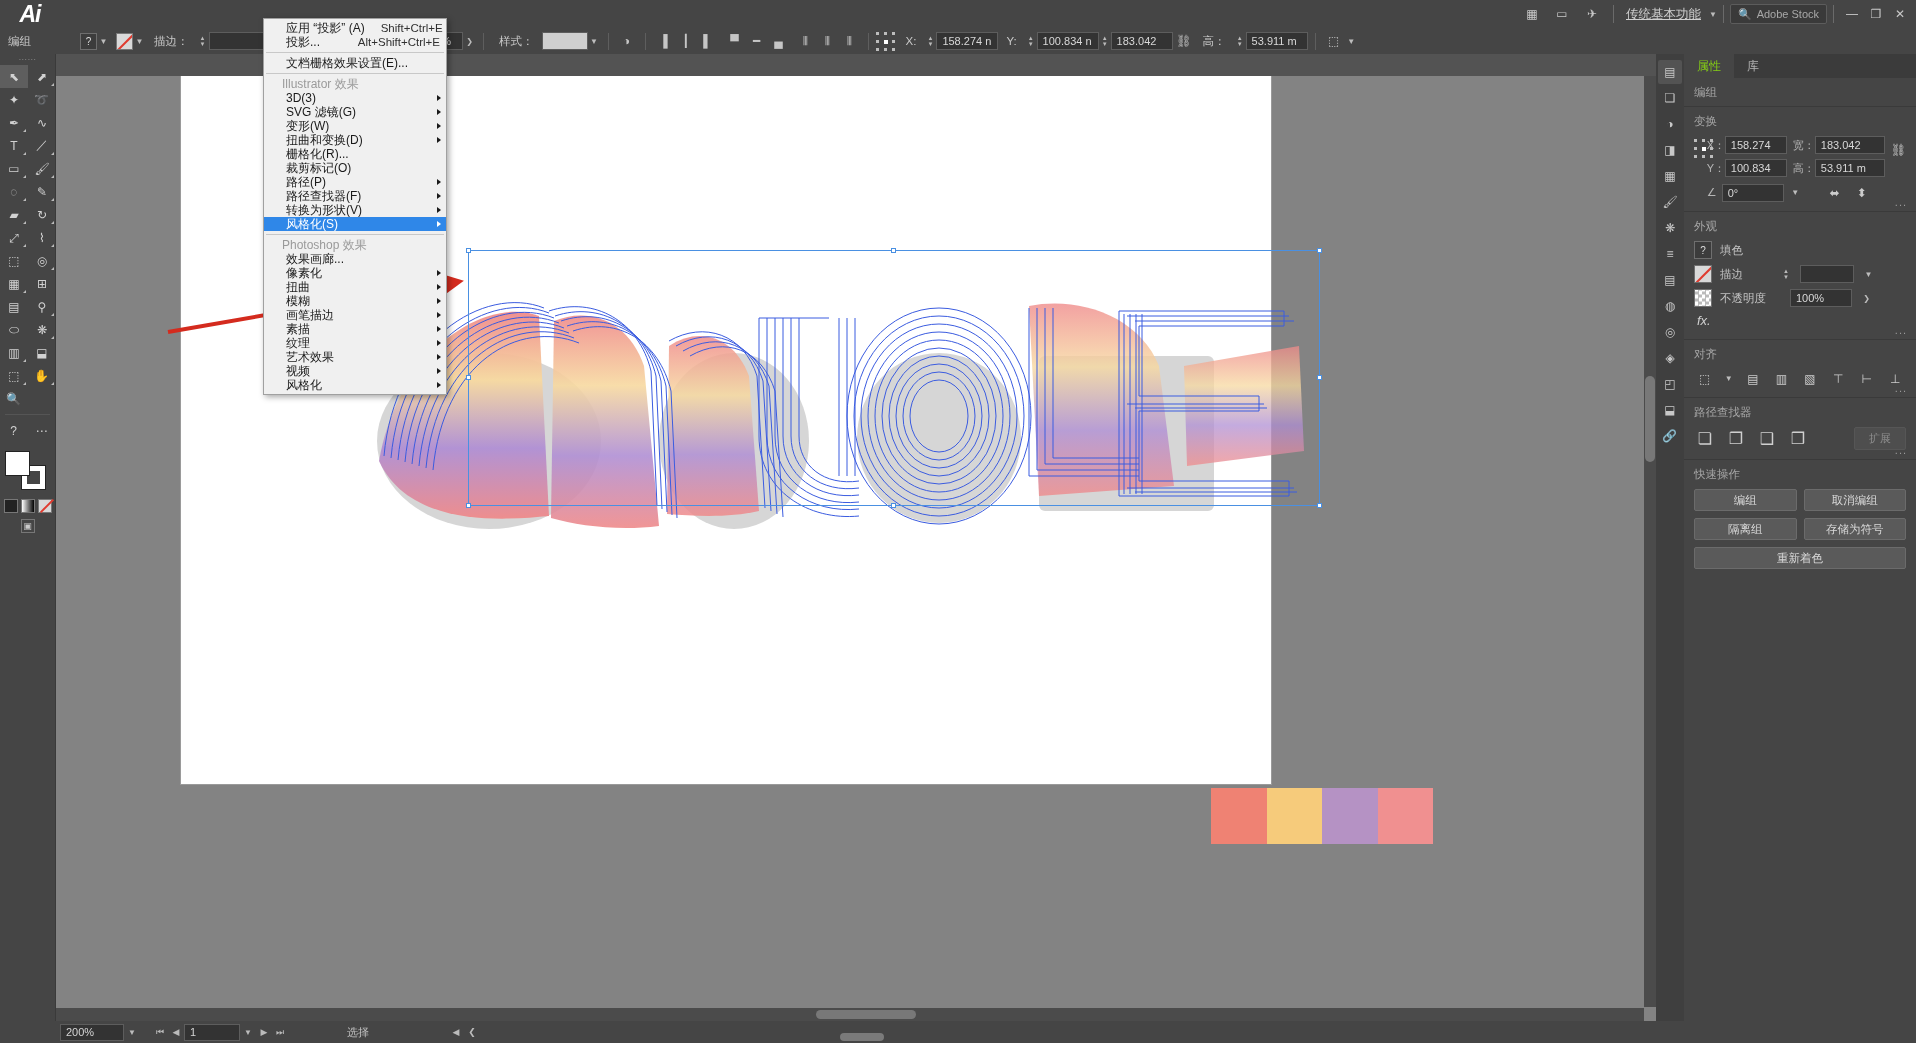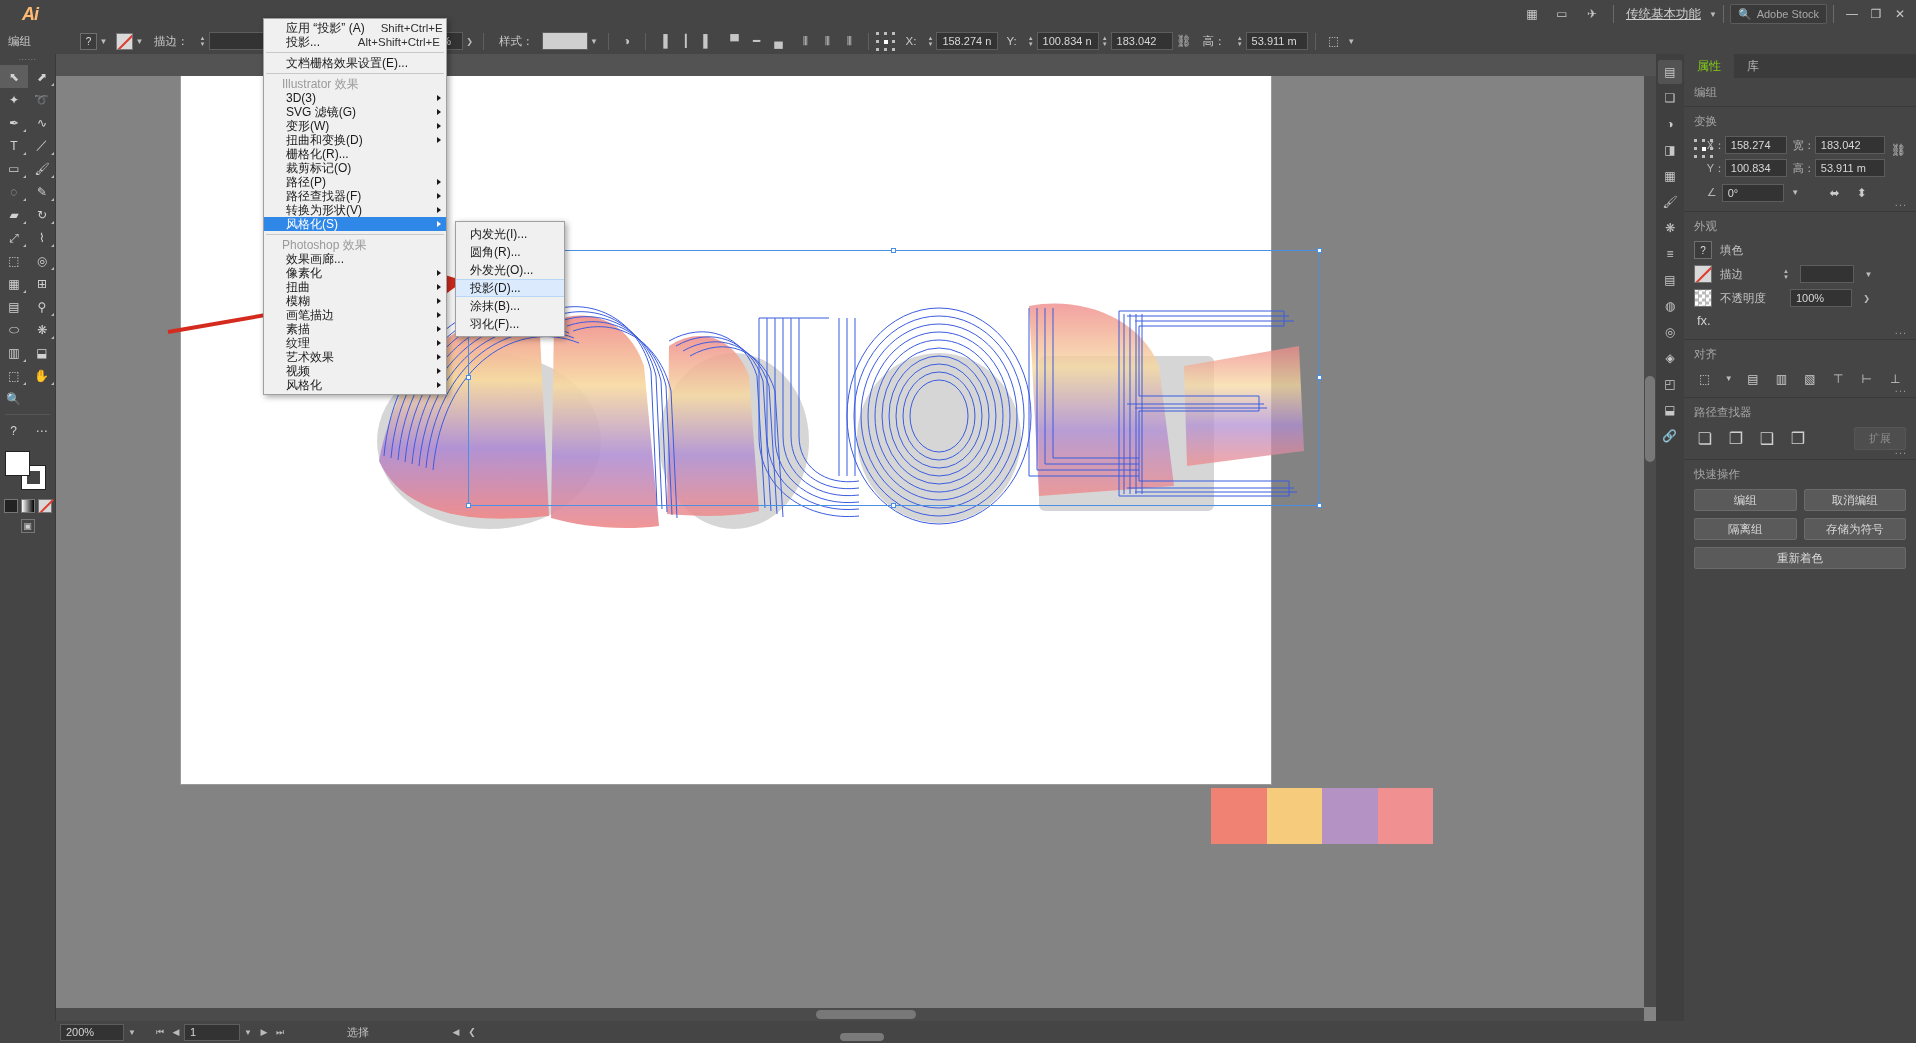--- a/index.html
+++ b/index.html
@@ -4,21 +4,21 @@
 <style>
   * { box-sizing: border-box; margin:0; padding:0; }
   html,body { width:1916px; height:1043px; overflow:hidden; background:#3b3b3b;
     font-family:"Liberation Sans","DejaVu Sans",sans-serif; }
   .app { position:relative; width:1916px; height:1043px; background:#535353; }
 
   
   .menubar { position:absolute; left:0; top:0; width:1916px; height:28px;
     background:#454545; display:flex; align-items:center; }
   .ai-logo { width:44px; height:28px; display:flex; align-items:center; justify-content:center;
-    color:#fdba74; font-size:18px; font-weight:bold; font-style:italic; letter-spacing:-1px;padding-left:16px; }
+    color:#ffffff; font-size:23px; font-weight:bold; font-style:italic; letter-spacing:-1px;padding-left:16px; }
   .menu-item { height:28px; padding:0 11px; display:flex; align-items:center;
     color:#cfcfcf; font-size:13px; white-space:nowrap; cursor:default; }
   .menu-item.active { background:#5a5a5a; color:#fff; }
   .menubar-right { margin-left:auto; display:flex; align-items:center; height:28px; padding-right:4px; }
   .mb-tool { width:30px; height:22px; display:flex; align-items:center; justify-content:center;
     color:#c8c8c8; font-size:12px; }
   .mb-sep { width:1px; height:18px; background:#6a6a6a; margin:0 6px; }
   .mb-label { color:#cfcfcf; font-size:12.5px; padding:0 6px;text-decoration:underline; }
   .mb-chev { color:#bbb; font-size:8px; margin-left:2px; }
   .stock-box { display:flex; align-items:center; gap:5px; height:20px; padding:0 7px;
@@ -560,21 +560,21 @@
           <span class="fld w54"></span>
           <span class="dd">▼</span>
         </div>
         <div class="appear-row">
           <span class="ap-sw" style="background:repeating-conic-gradient(#bbb 0 25%, #fff 0 50%) 0/7px 7px"></span>
           <span class="ap-lab" style="width:62px">不透明度</span>
           <span class="fld w62">100%</span>
           <span class="dd">❯</span>
         </div>
         <div class="appear-row" style="margin-bottom:2px">
-          <span style="color:#d0d0d0;font-size:13px;padding-left:3px">fx.</span>
+          <span style="color:#d0d0d0;font-size:13px;font-style:italic;padding-left:3px">fx.</span>
         </div>
         <div class="pmore">...</div>
       </div>
 
       <div class="psec">
         <div class="psec-t">对齐</div>
         <div class="align-row">
           <span class="al-ic">⬚</span>
           <span class="dd">▼</span>
           <span class="al-ic">▤</span>
@@ -723,22 +723,14 @@
       <div class="mrow">
         <span>视频</span>
         <span class="ar"></span>
       </div>
       <div class="mrow">
         <span>风格化</span>
         <span class="ar"></span>
       </div>
     </div>
 
-  <div class="submenu" id="submenu">
-      <div class="srow">内发光(I)...</div>
-      <div class="srow">圆角(R)...</div>
-      <div class="srow">外发光(O)...</div>
-      <div class="srow hl">投影(D)...</div>
-      <div class="srow">涂抹(B)...</div>
-      <div class="srow">羽化(F)...</div>
-    </div>
 
 </div>
 
 </body></html>

